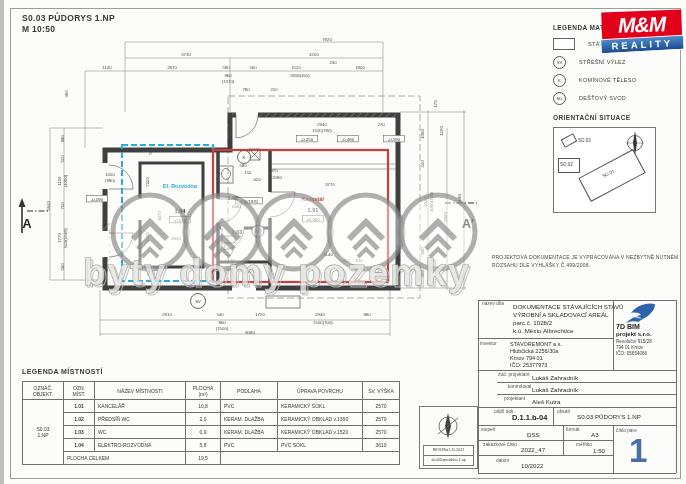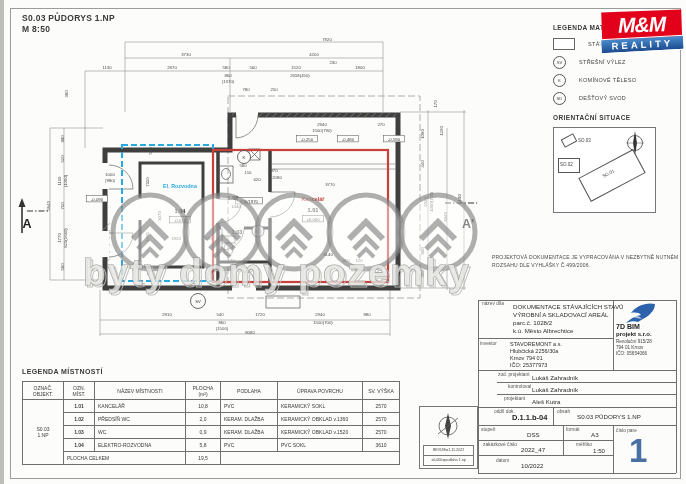--- a/index.html
+++ b/index.html
@@ -61,21 +61,21 @@
 </style>
 </head>
 <body>
 
 <div class="sheet">
   <div class="edge-l"></div>
   <div class="frame"></div>
 
   <div class="t doc-title">
     <div>S0.03 PŮDORYS 1.NP</div>
-    <div>M 8:50</div>
+    <div>M 10:50</div>
   </div>
 
   <svg id="plan-svg" width="686" height="484" viewBox="0 0 686 484">
     <defs>
       <pattern id="hatch" width="5" height="5" patternUnits="userSpaceOnUse" patternTransform="rotate(45)">
         <line x1="0" y1="0" x2="0" y2="5" stroke="#8e8e8e" stroke-width="1"></line>
       </pattern>
     </defs>
 
     <g stroke="#7c7c7c" stroke-width="0.5">

